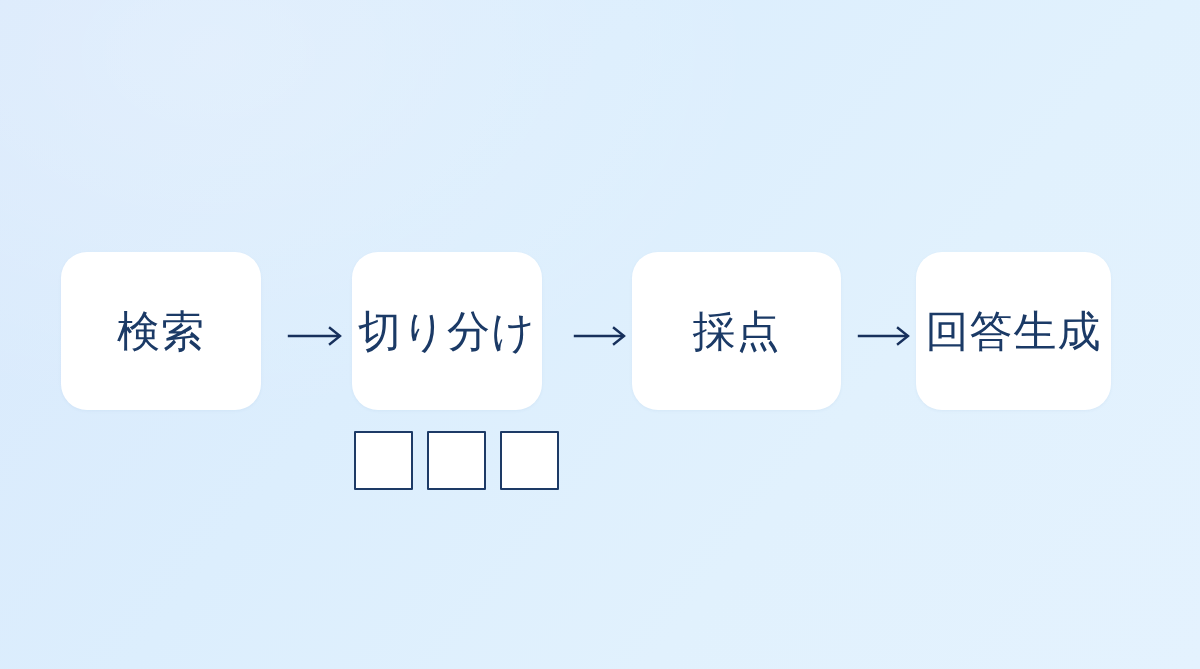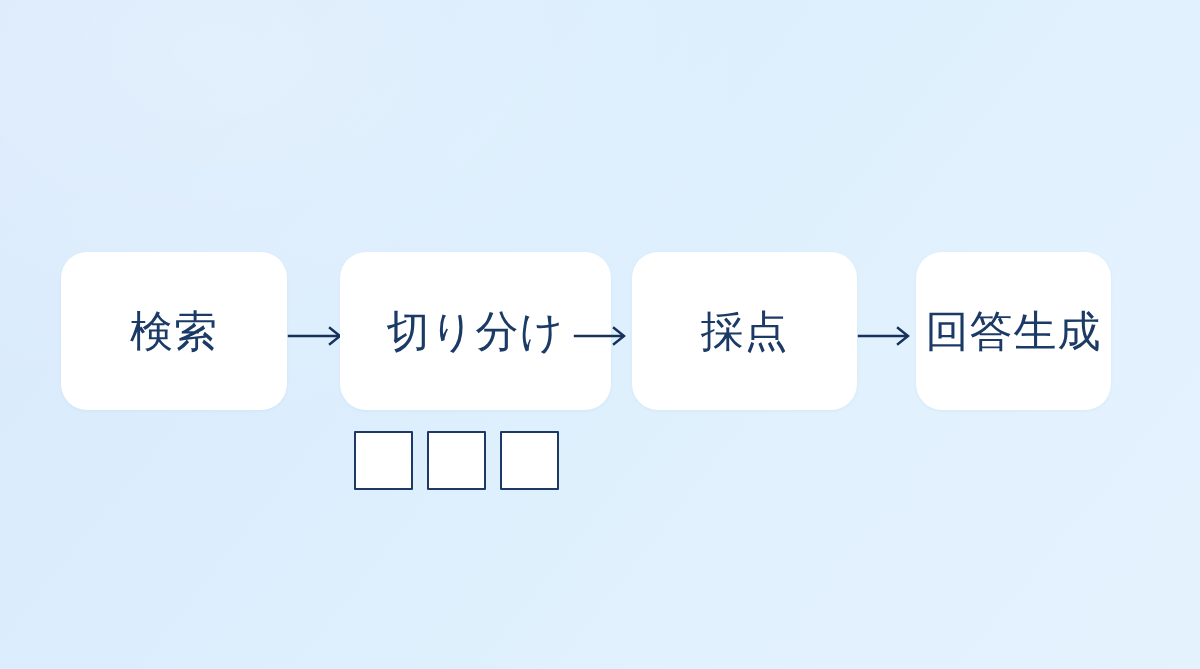--- a/index.html
+++ b/index.html
@@ -38,23 +38,23 @@
   }
   .stage-label {
     font-size: 43px;
     line-height: 1;
     color: #1b3a66;
     letter-spacing: 1px;
     white-space: nowrap;
     font-weight: 400;
   }
 
-  #stage-0 { left: 61px;  width: 226px; }
-  #stage-1 { left: 340px; width: 271px; }
-  #stage-2 { left: 632px; width: 225px; }
+  #stage-0 { left: 61px;  width: 200px; }
+  #stage-1 { left: 352px; width: 190px; }
+  #stage-2 { left: 632px; width: 209px; }
   #stage-3 { left: 916px; width: 195px; }
 
   
   .arrow {
     position: absolute;
     top: 314px;
     height: 44px;
     display: flex;
     align-items: center;
     justify-content: center;

